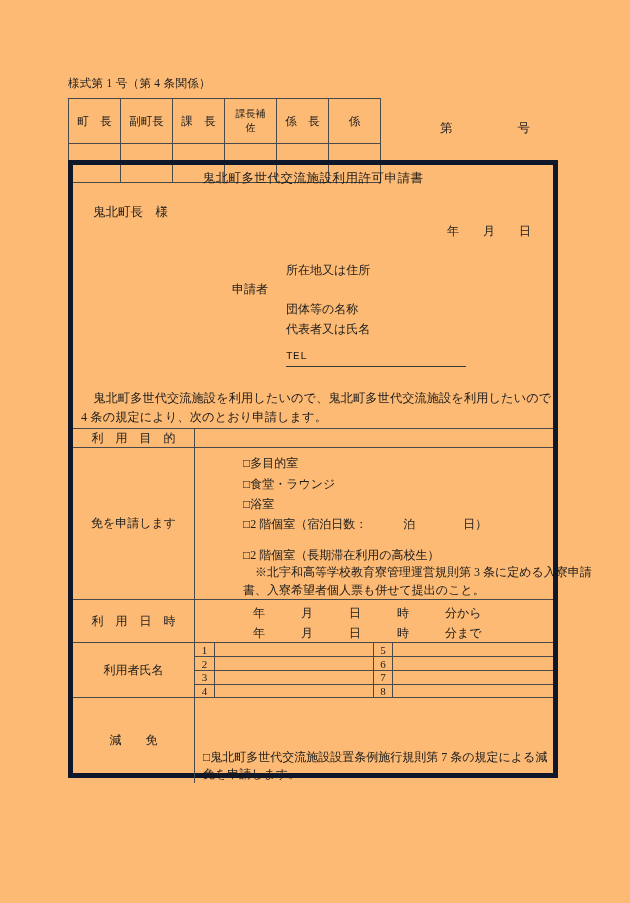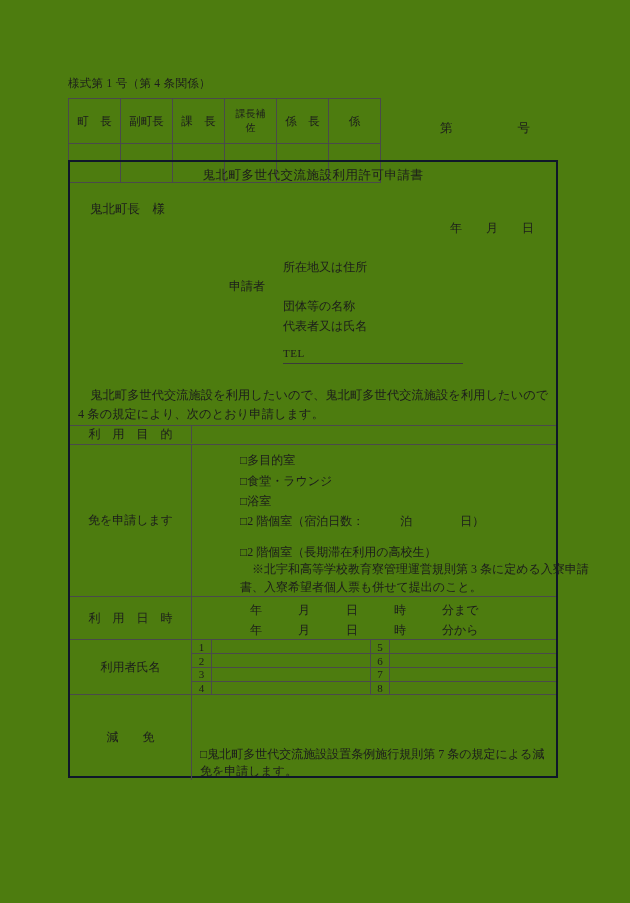--- a/index.html
+++ b/index.html
@@ -3,64 +3,64 @@
 <meta charset="utf-8">
 <style>
   * { margin:0; padding:0; box-sizing:border-box; }
   html,body { background:#ffffff; }
   body {
     width:630px; height:903px; position:relative;
     font-family:"Liberation Serif","DejaVu Serif",serif;
     color:#1c1c1c; font-size:12px;
   }
   .abs { position:absolute; }
-  .page { position:absolute; inset:0; background:#4d7c0f; }
+  .page { position:absolute; inset:0; background:#fdba74; }
 
   
   .form-label { left:68px; top:76px; font-size:11.5px; letter-spacing:0.3px; }
 
   
   .approval { left:68px; top:98px; border-collapse:collapse; table-layout:fixed; }
   .approval td {
     border:1px solid #4a4a4a; width:52px; text-align:center;
     font-size:11.5px; padding:8px;
   }
   .approval tr.hdr td { height:19px; }
   .approval tr.body td { height:39px; }
   .approval td.small { font-size:10px; }
 
   
   .doc-no { left:440px; top:120px; width:90px; display:flex; justify-content:space-between; font-size:12.5px; }
 
   
-  .main-box { left:68px; top:160px; width:490px; height:618px; border:2px solid #0f172a; }
+  .main-box { left:68px; top:160px; width:490px; height:618px; border:5px solid #0f172a; }
 
   .title { top:5px; left:0; width:100%; text-align:center; font-size:12.5px; letter-spacing:0.5px; }
   .addressee { left:20px; top:39px; font-size:12.5px; }
   .date-line { top:58px; right:22px; font-size:12px; }
 
   .applicant-label { left:159px; top:116px; }
   .app-field { left:213px; }
   .f-address { top:97px; }
   .f-org { top:136px; }
   .f-rep { top:156px; }
-  .tel-wrap { left:213px; top:185px; width:180px; height:17px; border-bottom:1px solid #3a3a3a; font-size:11px; letter-spacing:0.5px; }
+  .tel-wrap { left:213px; top:185px; width:180px; height:17px; border-bottom:1px solid #3a3a3a; font-size:11px; letter-spacing:0.5px;font-family:Liberation Mono, monospace; }
 
   .decl { left:8px; top:224px; width:476px; line-height:18.5px; font-size:12.2px; letter-spacing:0.1px; }
 
   
   .rows { left:0; top:263px; width:100%; height:355px; display:flex; flex-direction:column; }
   .row { display:flex; border-top:1px solid #4a4a4a; }
   .row-label {
     width:122px; border-right:1px solid #4a4a4a; display:flex;
     align-items:center; justify-content:center; font-size:12px; flex:none;
   }
   .row-content { flex:1; min-width:0; }
 
-  .r-purpose { height:30px;flex-direction:column; }
+  .r-purpose { height:30px; }
   .r-facility { height:154px; }
   .r-datetime { height:43px; }
   .r-users { height:87px; }
   .r-exempt { flex:1; }
 
   .fac-wrap { padding:5px 4px 0 8px;margin-left:40px; }
   .fac-line { line-height:20.4px; white-space:nowrap; }
   .fac-group2 { margin-top:12px; }
   .fac-group2 .fac-line { line-height:17.5px; }
   .fac-note { line-height:17.5px; white-space:nowrap; }
@@ -169,22 +169,22 @@
               <div class="fac-note">書、入寮希望者個人票も併せて提出のこと。</div>
             </div>
           </div>
         </div>
       </div>
 
       <div class="row r-datetime">
         <div class="row-label">利　用　日　時</div>
         <div class="row-content">
           <div class="dt-wrap">
+            <div>年　　　月　　　日　　　時　　　分から</div>
             <div>年　　　月　　　日　　　時　　　分まで</div>
-            <div>年　　　月　　　日　　　時　　　分から</div>
           </div>
         </div>
       </div>
 
       <div class="row r-users">
         <div class="row-label">利用者氏名</div>
         <div class="row-content">
           <div class="users-grid">
             <div class="user-subrow">
               <div class="num-cell num-left">1</div>

